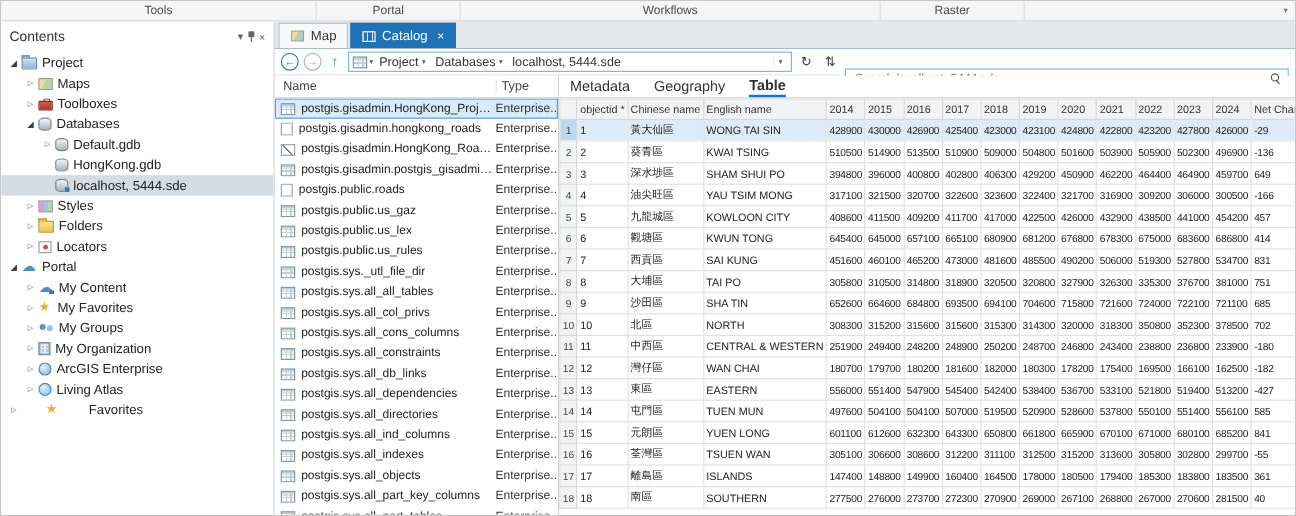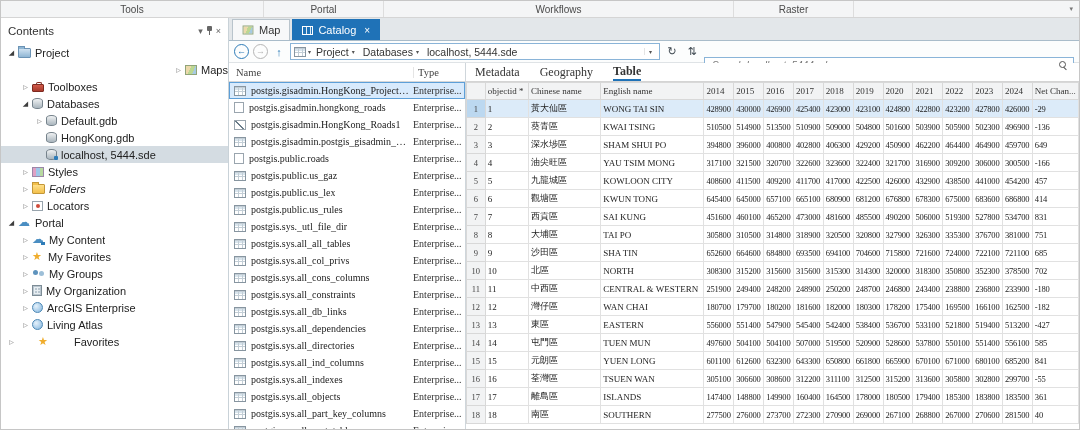--- a/index.html
+++ b/index.html
@@ -75,21 +75,21 @@
   .crumb{display:flex;align-items:center;gap:3px;padding:0 3px;white-space:nowrap;}
   .chev{font-size:6px;color:#555;}
   .endchev{margin-left:auto;font-size:6px;color:#555;padding:0 4px;border-left:1px solid #e4e4e4;}
   .tbtn{color:#3d474f;font-size:11px;width:16px;text-align:center;flex:none;}
   .searchbox{flex:1;height:17px;border:1px solid #8ab4d8;background:#fff;display:flex;align-items:center;padding:0 5px;min-width:0;margin-top:28px;}
   .searchbox input{border:none;outline:none;flex:1;font-style:italic;font-size:10px;color:#767676;background:transparent;font-family:inherit;min-width:0;}
   .mag{width:9px;height:9px;position:relative;flex:none;margin-left:4px;}
   .mag::before{content:"";position:absolute;width:5px;height:5px;border:1px solid #555;border-radius:50%;left:0;top:0;}
   .mag::after{content:"";position:absolute;width:4px;height:1px;background:#555;transform:rotate(45deg);left:4px;top:7px;}
 
-  .split{flex:1;display:flex;min-height:0;font-family:Liberation Serif, serif;}
+  .split{flex:1;display:flex;min-height:0;}
 
   
   .cat-list{width:237px;flex:none;border-right:1px solid #cfd6db;display:flex;flex-direction:column;background:#fff;}
   .list-hd{height:19px;flex:none;display:flex;align-items:center;border-bottom:1px solid #d8d8d8;font-size:10.5px;color:#444;}
   .list-hd .c1{flex:1;padding-left:7px;}
   .list-hd .c2{width:52px;flex:none;border-left:1px solid #e5e5e5;padding-left:4px;}
   .list-body{flex:1;overflow:hidden;}
   .cl-row{height:17px;display:flex;align-items:center;font-size:10px;color:#222;}
   .cl-row.sel{background:#d8eafc;outline:1px solid #5d9fd8;outline-offset:-1px;}
   .cl-row .nm{flex:1;display:flex;align-items:center;gap:5px;overflow:hidden;white-space:nowrap;padding-left:5px;min-width:0;}
@@ -146,21 +146,21 @@
         <span class="hd-ic">▾</span>
         <span class="hd-ic pin"></span>
         <span class="hd-ic">×</span>
       </div>
       <div class="tree">
           <div class="tree-row" style="padding-left: 4px;">
             <span class="expander open">◢</span>
             <span class="ti projfolder"></span>
             <span class="tlabel">Project</span>
           </div>
-          <div class="tree-row" style="padding-left: 18px; justify-content: flex-end;">
+          <div class="tree-row" style="padding-left: 18px;">
             <span class="expander">▷</span>
             <span class="ti maps"></span>
             <span class="tlabel">Maps</span>
           </div>
           <div class="tree-row" style="padding-left: 18px;">
             <span class="expander">▷</span>
             <span class="ti toolbox"></span>
             <span class="tlabel">Toolboxes</span>
           </div>
           <div class="tree-row" style="padding-left: 18px;">
@@ -181,21 +181,21 @@
           <div class="tree-row sel" style="padding-left: 32px;">
             <span class="expander"></span>
             <span class="ti cyl sde"></span>
             <span class="tlabel">localhost, 5444.sde</span>
           </div>
           <div class="tree-row" style="padding-left: 18px;">
             <span class="expander">▷</span>
             <span class="ti styles"></span>
             <span class="tlabel">Styles</span>
           </div>
-          <div class="tree-row" style="padding-left: 18px; font-style: italic;">
+          <div class="tree-row" style="padding-left: 18px;">
             <span class="expander">▷</span>
             <span class="ti folder"></span>
             <span class="tlabel">Folders</span>
           </div>
           <div class="tree-row" style="padding-left: 18px;">
             <span class="expander">▷</span>
             <span class="ti locator"></span>
             <span class="tlabel">Locators</span>
           </div>
           <div class="tree-row" style="padding-left: 4px;">

